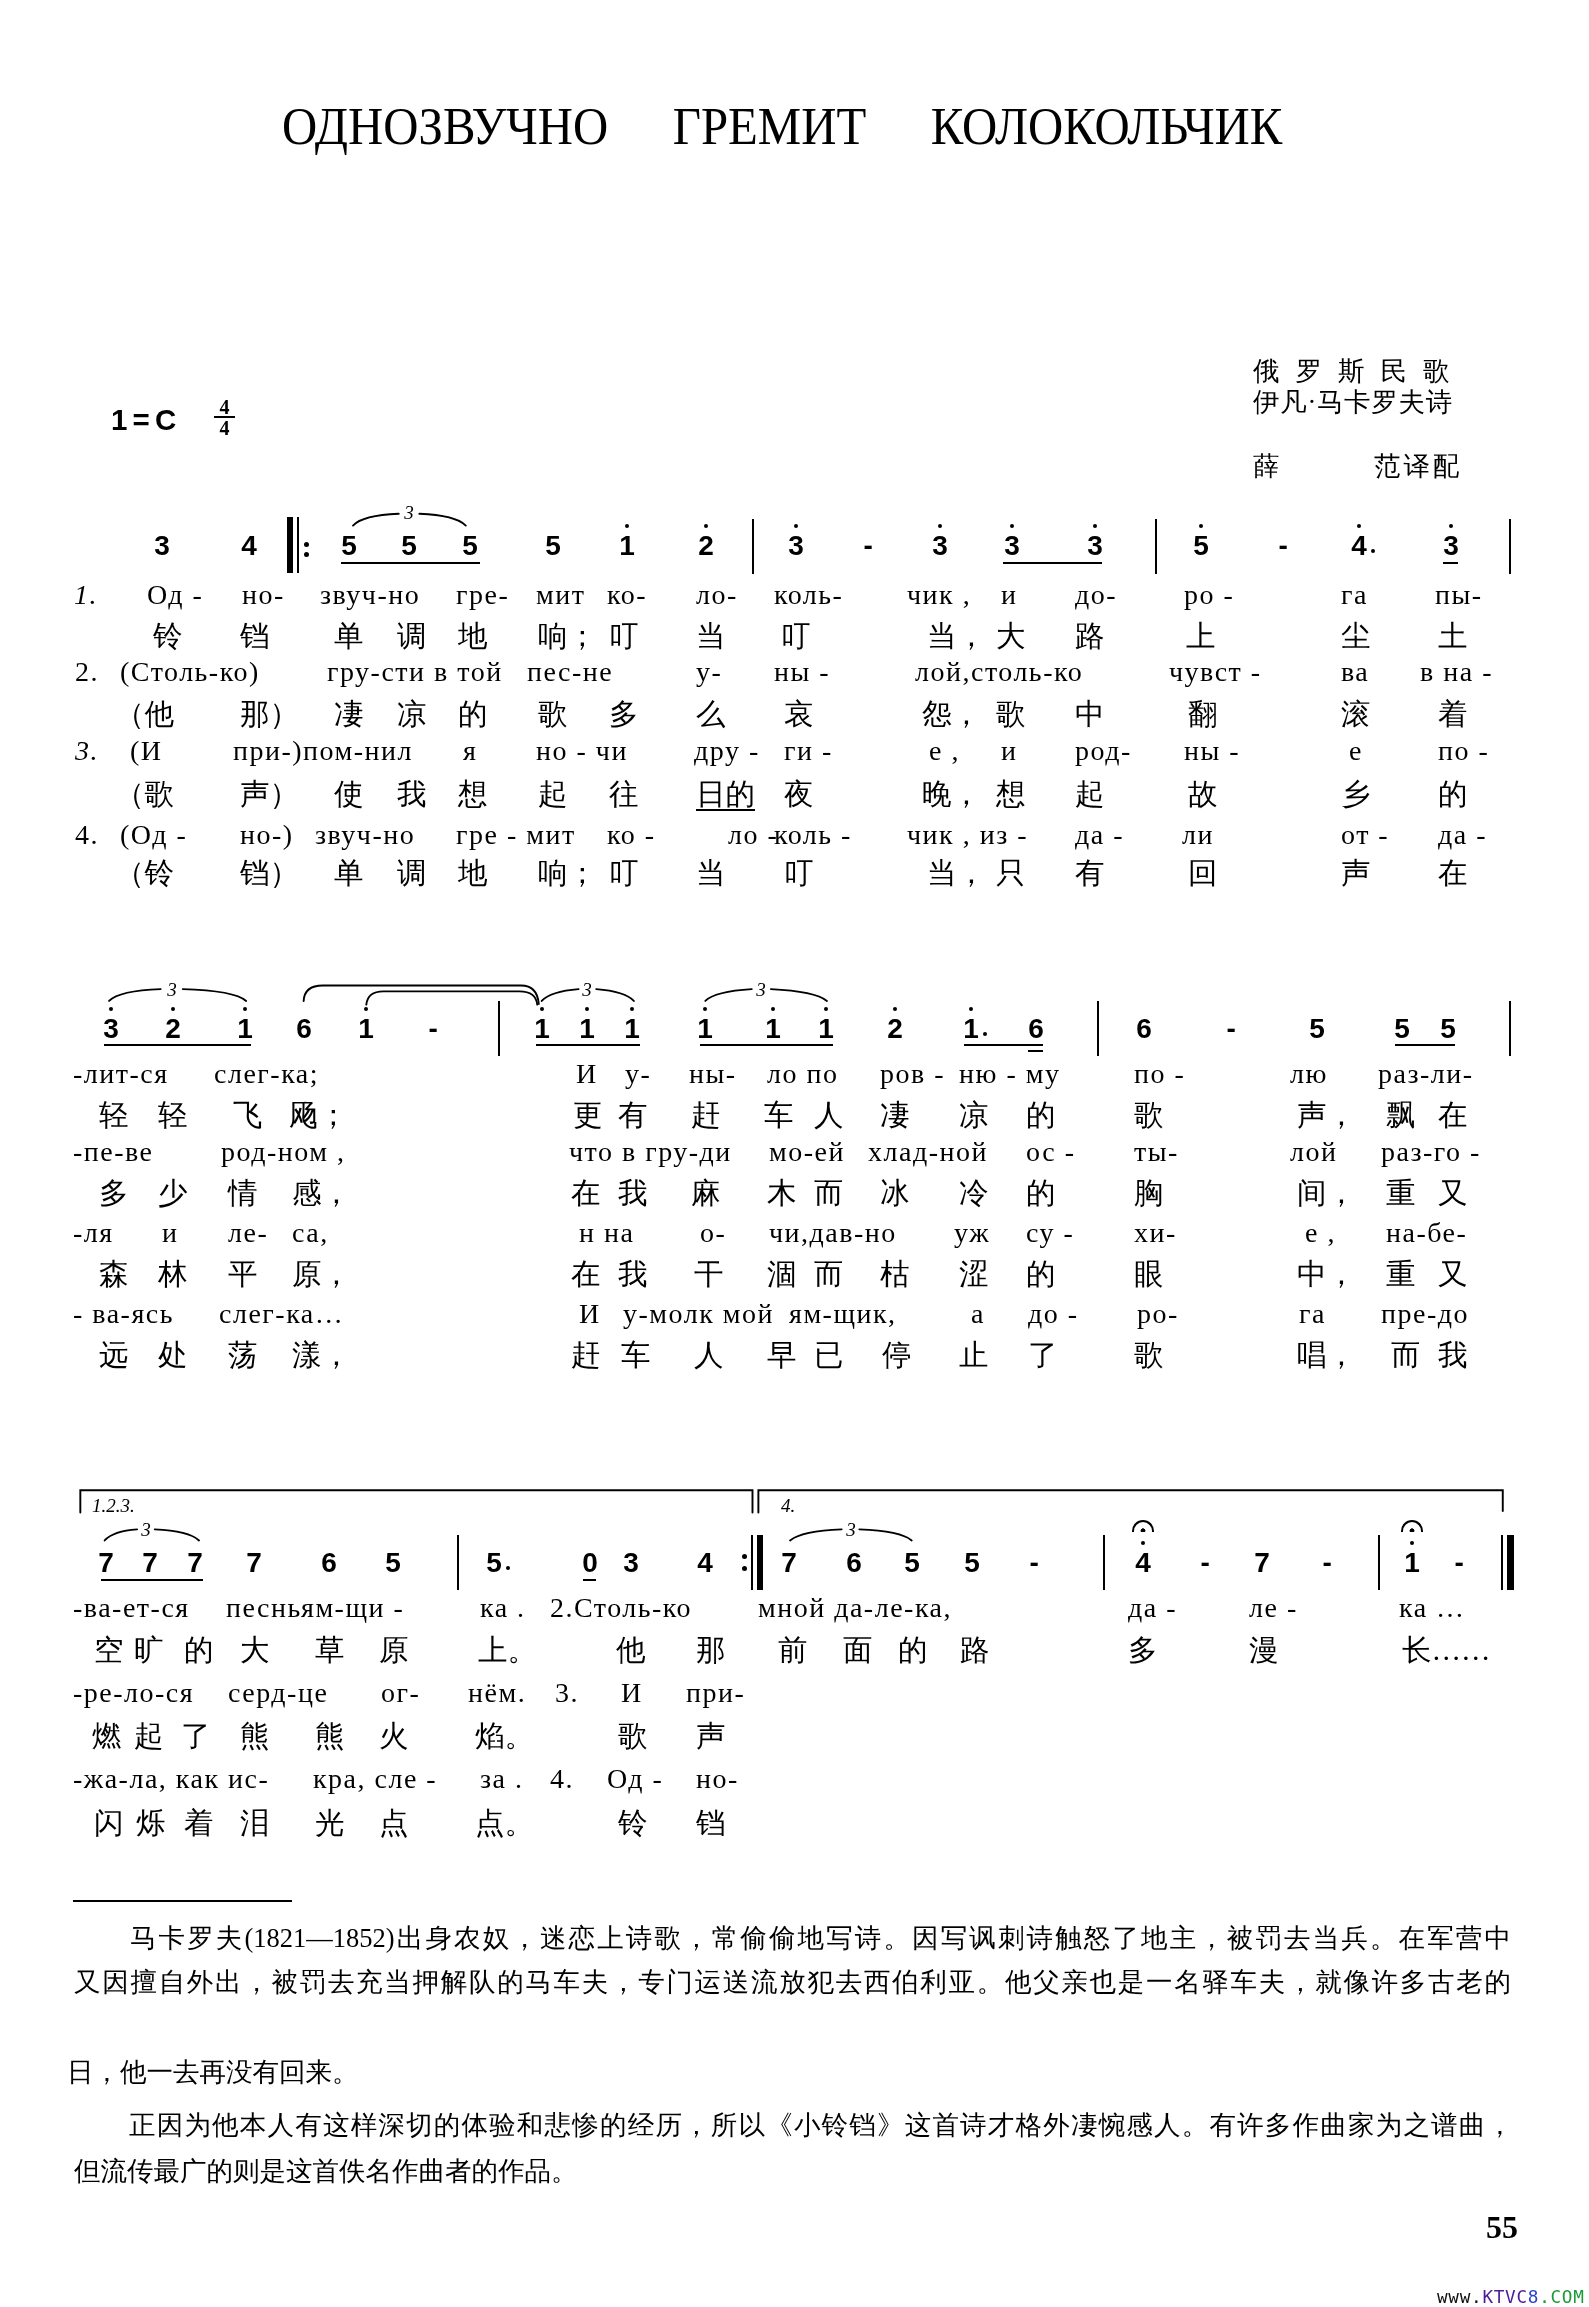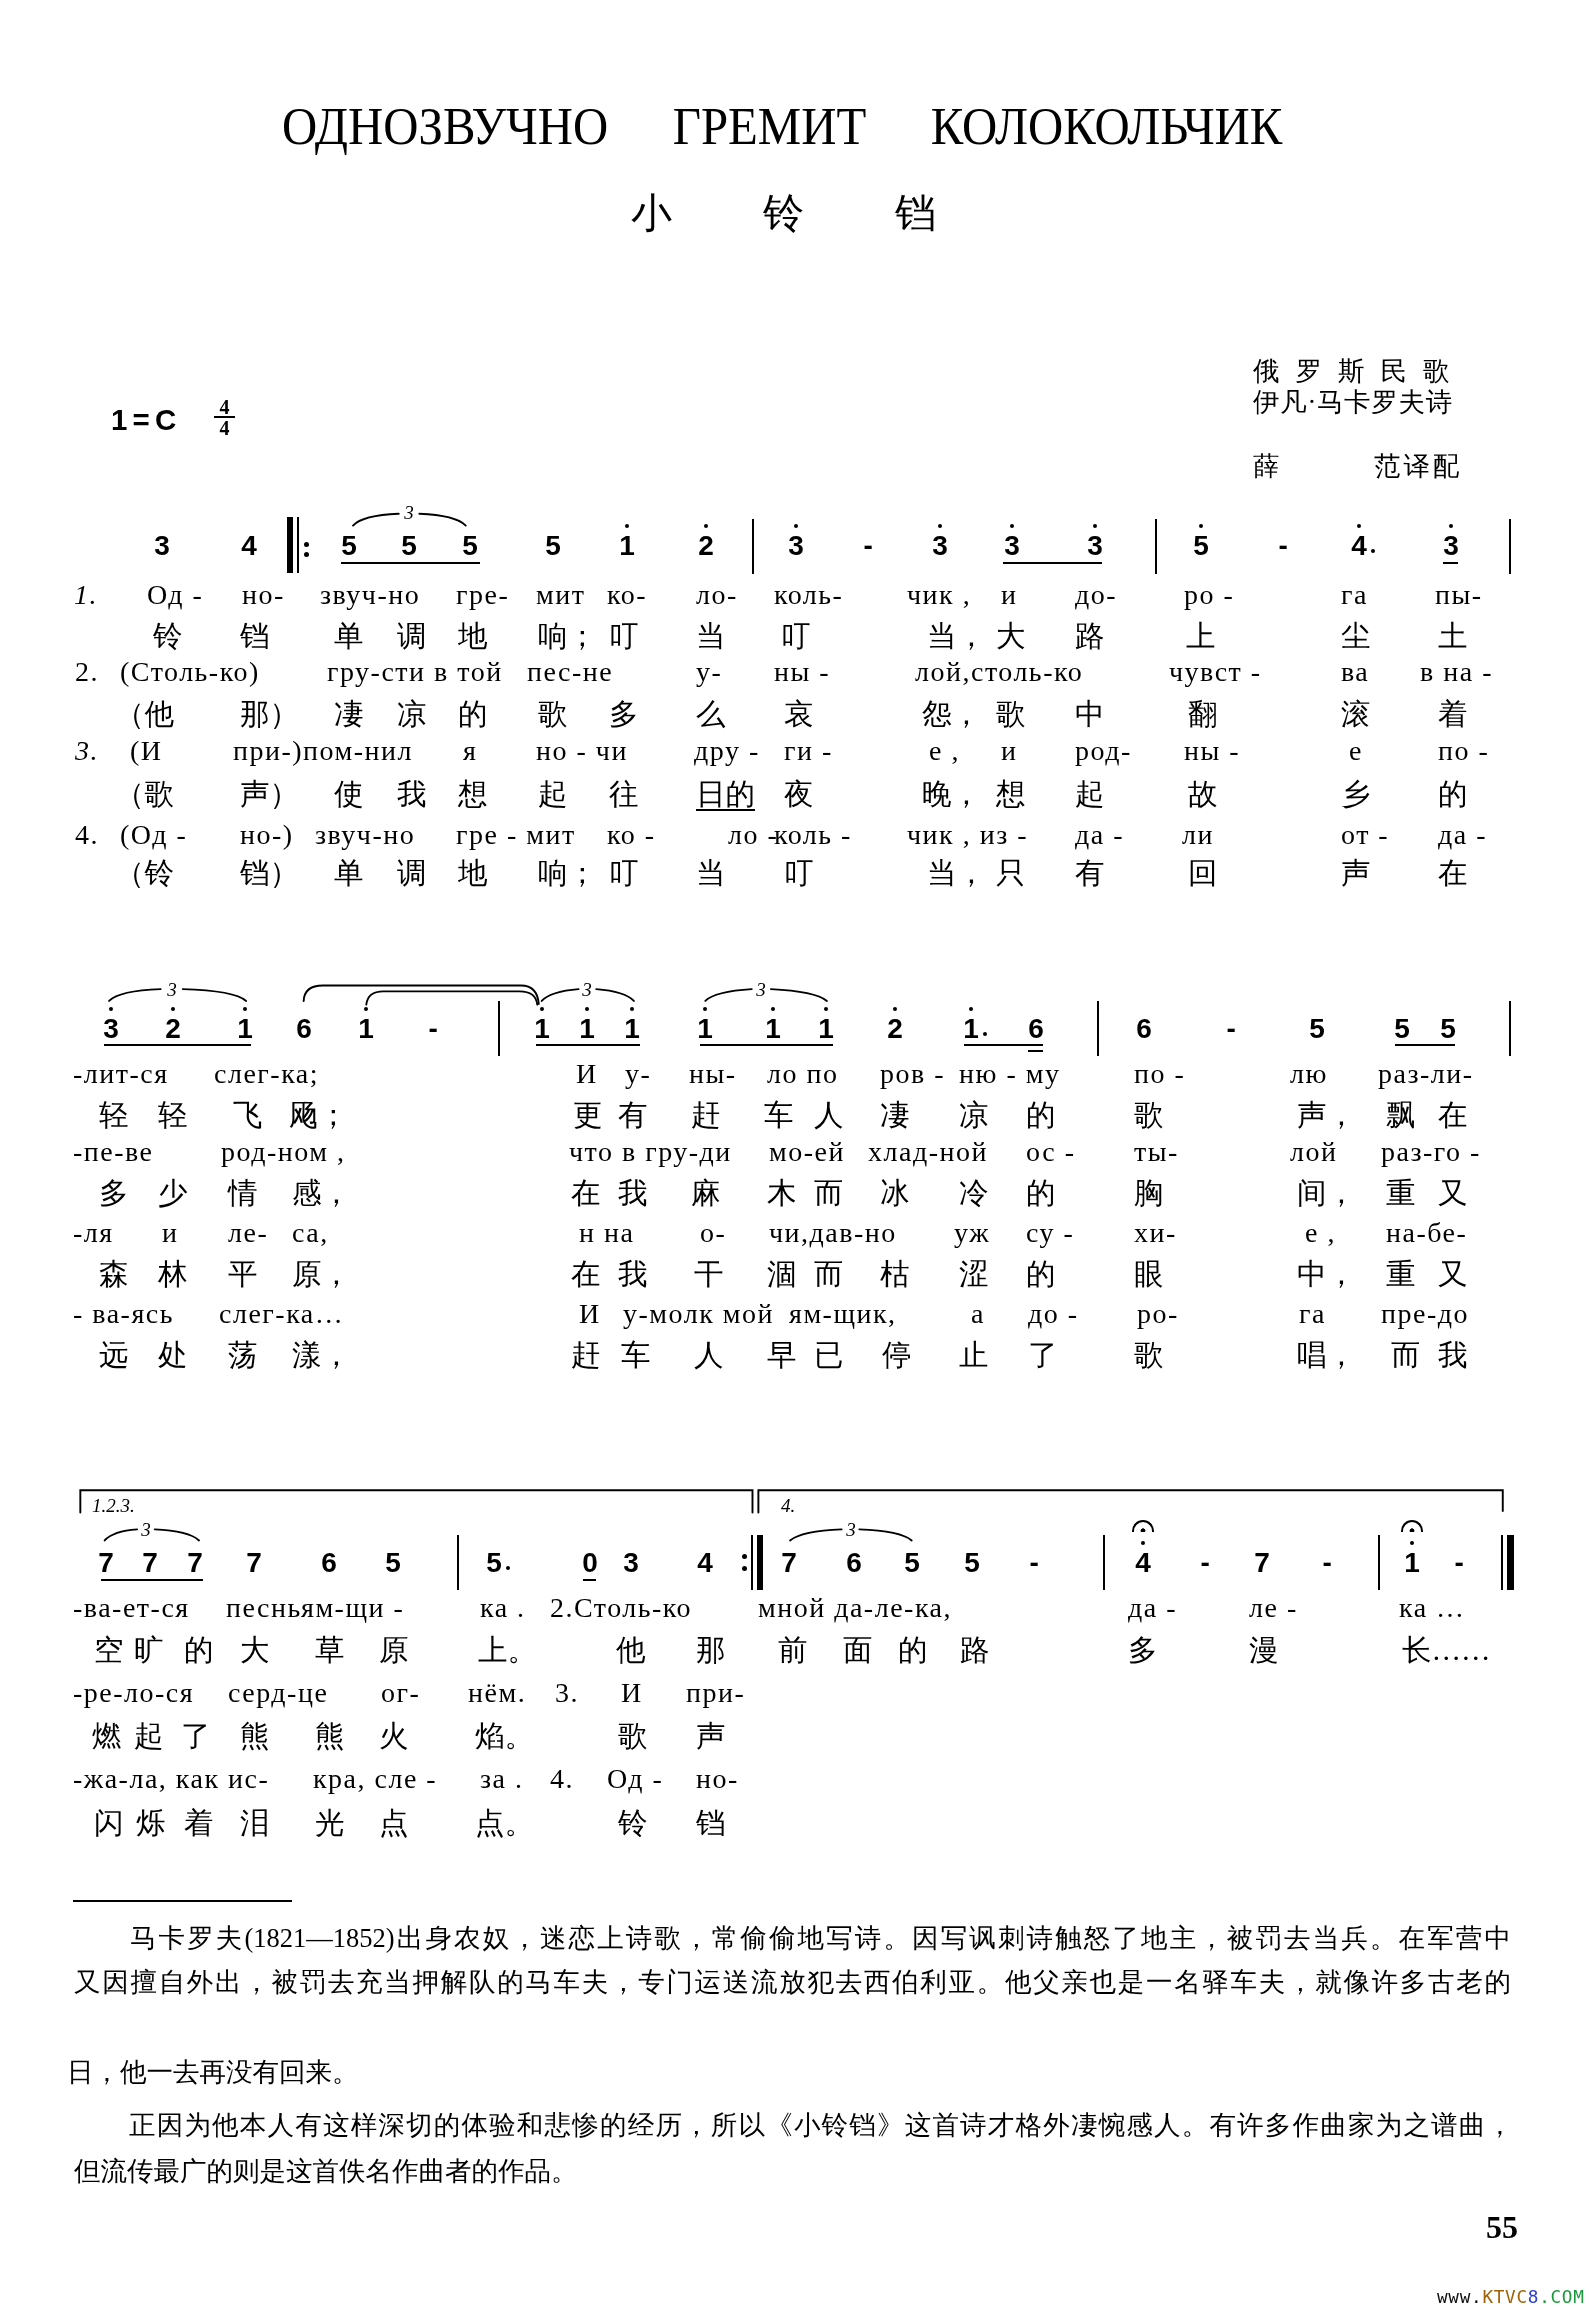--- a/index.html
+++ b/index.html
@@ -36,21 +36,20 @@
 .wm{left:1437px;top:2289px;font:17.7px/17.7px "DejaVu Sans Mono",monospace;letter-spacing:0.7px;white-space:nowrap;}
 svg.overlay{position:absolute;left:0;top:0;}
 svg.overlay path{fill:none;stroke:#000;stroke-width:2.6;stroke-linecap:round;}
 </style>
 </head>
 <body>
 
 <div id="page">
 
   <div class="abs title-ru">ОДНОЗВУЧНО ГРЕМИТ КОЛОКОЛЬЧИК</div>
-  <div class="abs title-zh">小铃铛</div>
 
   <div class="abs credit" style="left:1253px;top:358px;letter-spacing:16px;">俄罗斯民歌</div>
   <div class="abs credit" style="left:1253px;top:389px;letter-spacing:0.7px;">伊凡·马卡罗夫诗</div>
   <div class="abs credit" style="left:1253px;top:453px;">薛</div>
   <div class="abs credit" style="left:1374px;top:453px;letter-spacing:2.9px;">范译配</div>
 
   <div class="abs keysig">1=C</div>
   <div class="abs ts" style="top:397px">4</div>
   <div class="abs ts-line"></div>
   <div class="abs ts" style="top:418px">4</div>
@@ -507,17 +506,17 @@
 
   <div class="abs fn-rule"></div>
   <div class="fn just" style="left:130px;top:1924px;width:1381px">马卡罗夫(1821—1852)出身农奴，迷恋上诗歌，常偷偷地写诗。因写讽刺诗触怒了地主，被罚去当兵。在军营中</div>
   <div class="fn just" style="left:74px;top:1968px;width:1437px">又因擅自外出，被罚去充当押解队的马车夫，专门运送流放犯去西伯利亚。他父亲也是一名驿车夫，就像许多古老的</div>
   <div class="fn" style="left:67px;top:2058px;width:1437px;white-space:nowrap">日，他一去再没有回来。</div>
   <div class="fn just" style="left:129px;top:2111px;width:1384px">正因为他本人有这样深切的体验和悲惨的经历，所以《小铃铛》这首诗才格外凄惋感人。有许多作曲家为之谱曲，</div>
   <div class="fn" style="left:74px;top:2157px;width:1437px;white-space:nowrap">但流传最广的则是这首佚名作曲者的作品。</div>
 
   <div class="abs pageno">55</div>
   <div class="abs wm">
-    <span style="color:#111111">www.</span><span style="color:#a16207">KTVC</span><span style="color:#2a3fd0">8</span><span style="color:#1a9a3a">.COM</span>
+    <span style="color:#111111">www.</span><span style="color:#4c1d95">KTVC</span><span style="color:#2a3fd0">8</span><span style="color:#1a9a3a">.COM</span>
   </div>
 
 </div>
 
 
 </body></html>

